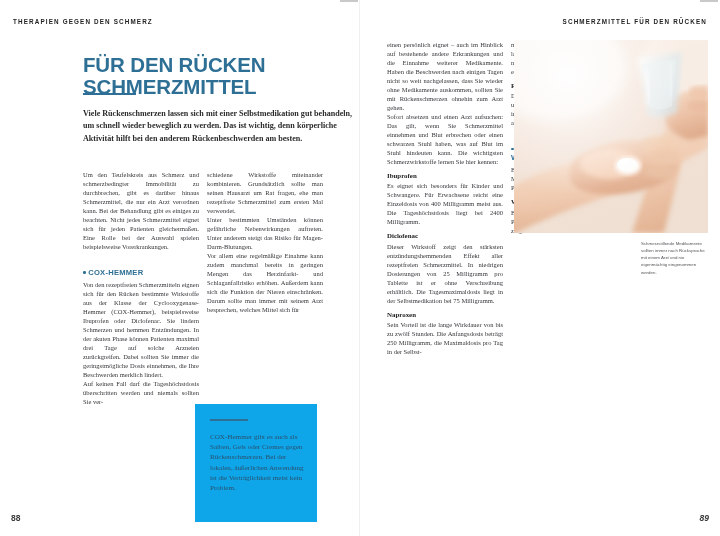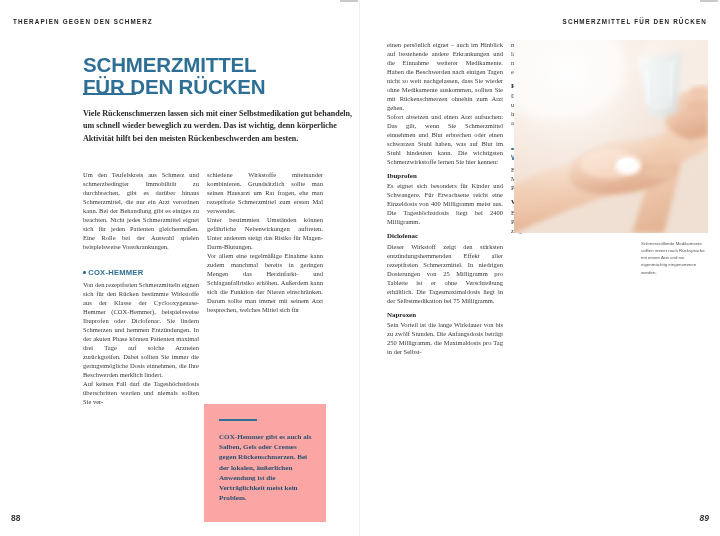--- a/index.html
+++ b/index.html
@@ -153,26 +153,25 @@
     background: #2e6f96;
     vertical-align: middle;
     margin-right: 2.6px;
     margin-bottom: 1px;
   }
   .kicker .k2 { display: block; margin-left: 0; }
 
   
   .callout {
     position: absolute;
-    left: 204px;
+    left: 195px;
     top: 404px;
     width: 122px;
     height: 118px;
-    background: #fca5a5;
-    font-weight: bold;
+    background: #0ea5e9;
   }
   .callout .crule {
     position: absolute;
     left: 15px;
     top: 15px;
     width: 38px;
     height: 2px;
     background: #2e6f96;
   }
   .callout .ctext {
@@ -220,26 +219,26 @@
   <div class="crop-mark tl"></div>
   <div class="crop-mark tr"></div>
 
   <div class="runhead left">THERAPIEN GEGEN DEN SCHMERZ</div>
   <div class="runhead right">SCHMERZMITTEL FÜR DEN RÜCKEN</div>
 
   <div class="folio left">88</div>
   <div class="folio right">89</div>
 
   <h1 class="headline">
+    <span class="ln">FÜR DEN RÜCKEN</span>
     <span class="ln">SCHMERZMITTEL</span>
-    <span class="ln">FÜR DEN RÜCKEN</span>
   </h1>
   <div class="rule"></div>
 
-  <div class="lead">Viele Rückenschmerzen lassen sich mit einer Selbstmedikation gut behandeln, um schnell wieder beweglich zu werden. Das ist wichtig, denn körperliche Aktivität hilft bei den meisten Rückenbeschwerden am besten.</div>
+  <div class="lead">Viele Rückenschmerzen lassen sich mit einer Selbstmedikation gut behandeln, um schnell wieder beweglich zu werden. Das ist wichtig, denn körperliche Aktivität hilft bei den anderem Rückenbeschwerden am besten.</div>
 
   <div class="col col1">
     <p>Um den Teufelskreis aus Schmerz und schmerzbedingter Immobilität zu durchbrechen, gibt es darüber hinaus Schmerzmittel, die nur ein Arzt verordnen kann. Bei der Behandlung gibt es einiges zu beachten. Nicht jedes Schmerzmittel eignet sich für jeden Patienten gleichermaßen. Eine Rolle bei der Auswahl spielen beispielsweise Vorerkrankungen.</p>
     <div class="kicker">
       <span class="dot"></span><span>COX-HEMMER</span>
     </div>
     <p>Von den rezeptfreien Schmerzmitteln eignen sich für den Rücken bestimmte Wirkstoffe aus der Klasse der Cyclooxygenase-Hemmer (COX-Hemmer), beispielsweise Ibuprofen oder Diclofenac. Sie lindern Schmerzen und hemmen Entzündungen. In der akuten Phase können Patienten maximal drei Tage auf solche Arzneien zurückgreifen. Dabei sollten Sie immer die geringstmögliche Dosis einnehmen, die Ihre Beschwerden merklich lindert.</p>
     <p>Auf keinen Fall darf die Tageshöchstdosis überschritten werden und niemals sollten Sie ver-</p>
   </div>
 

